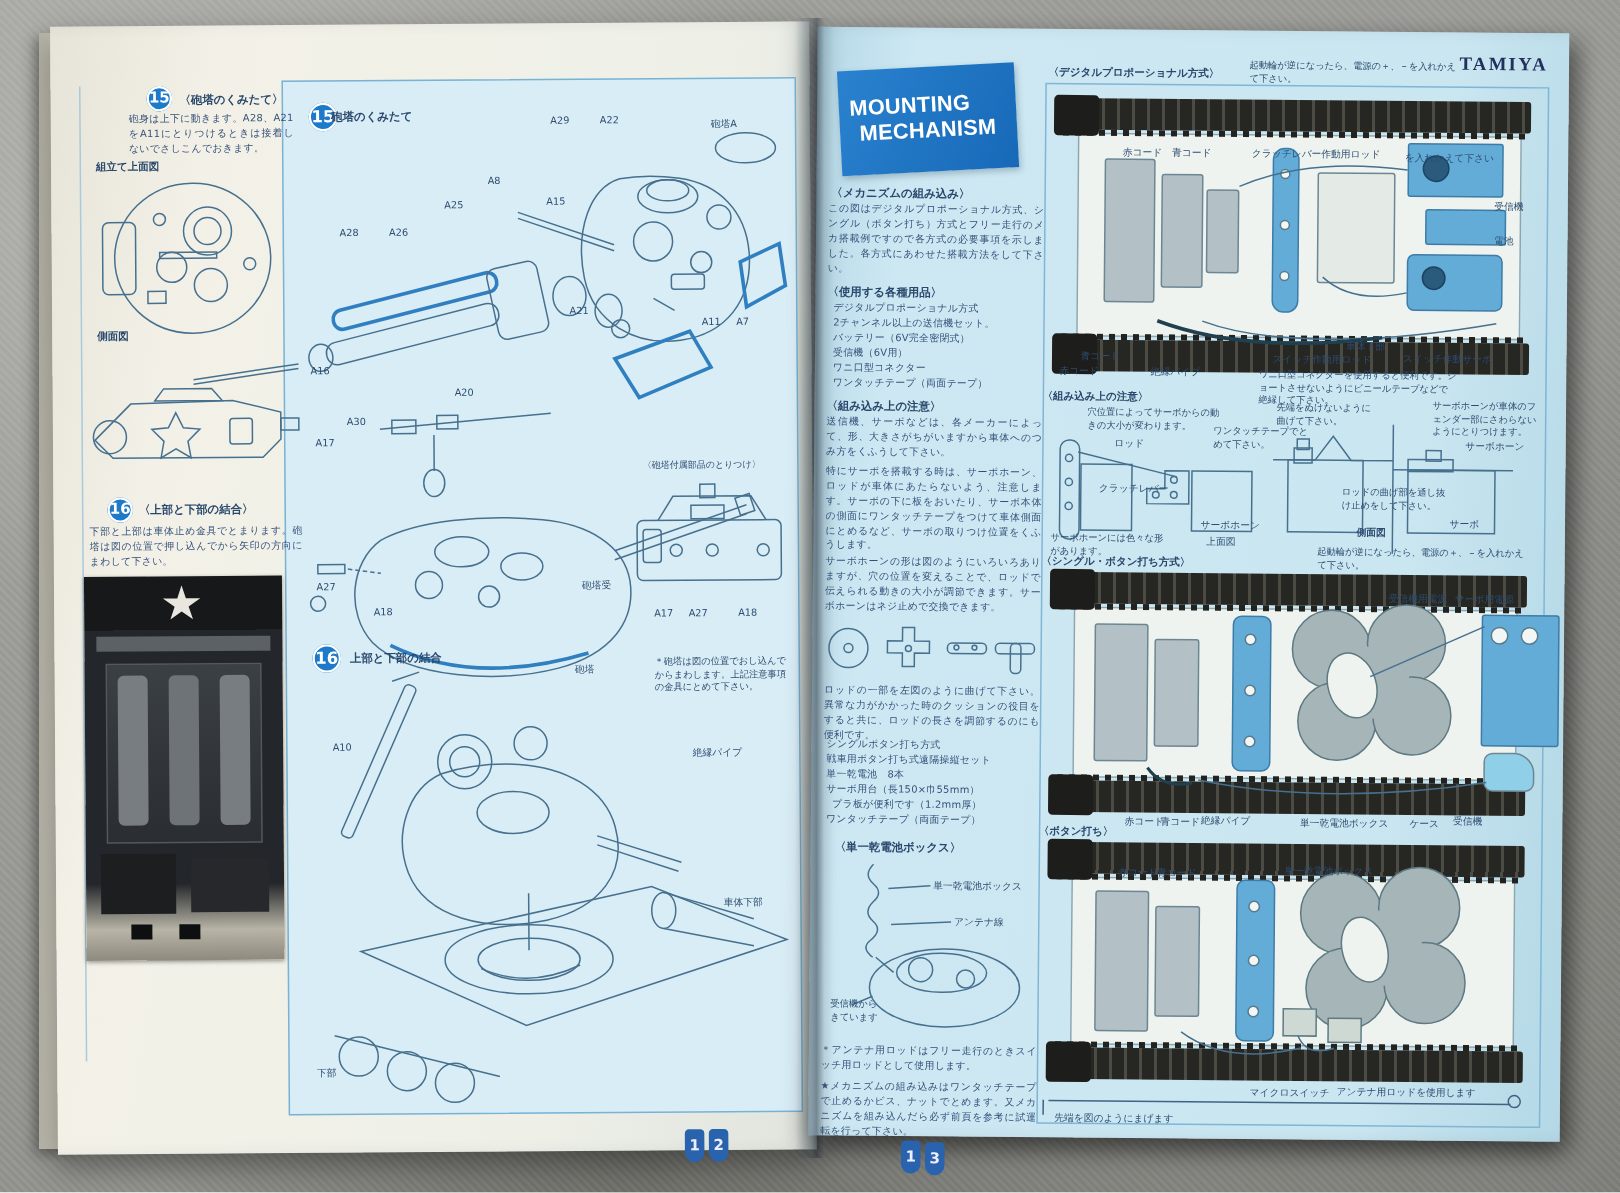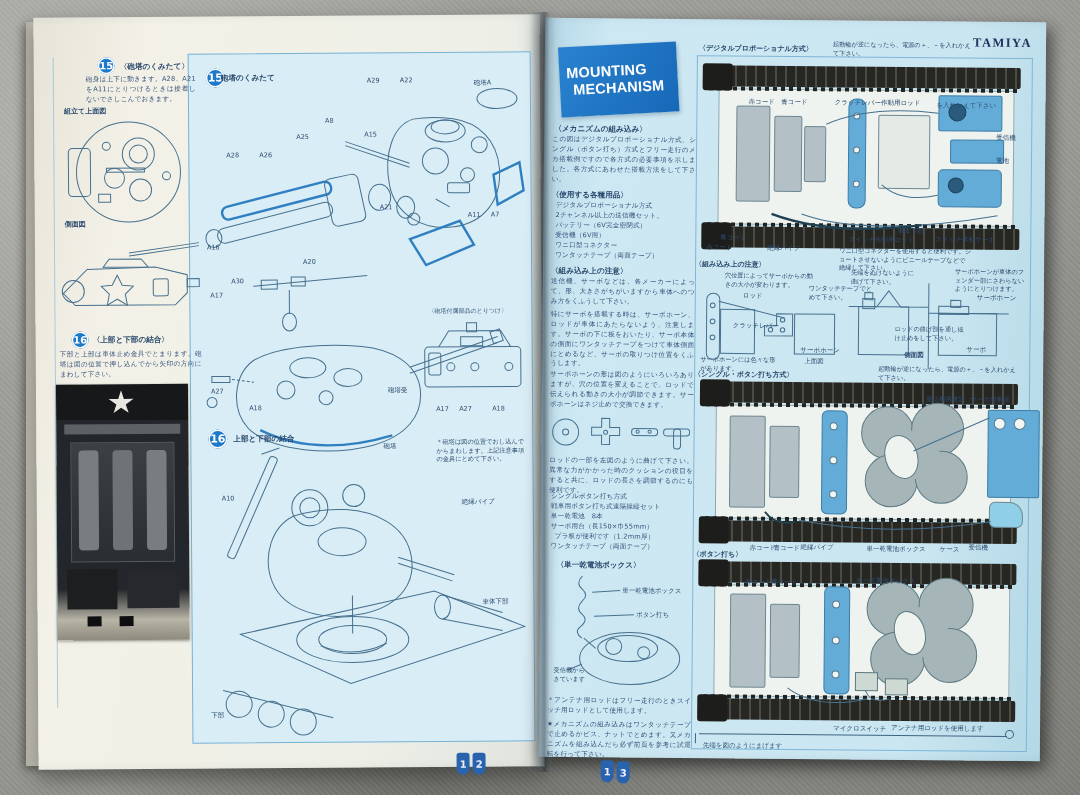--- a/index.html
+++ b/index.html
@@ -286,21 +286,21 @@
       <ellipse class="ln" cx="82" cy="84" rx="50" ry="26" fill="#d8ecf5"></ellipse>
       <ellipse class="ln" cx="80" cy="74" rx="30" ry="13"></ellipse>
       <circle class="ln" cx="66" cy="72" r="8"></circle>
         <circle class="ln" cx="96" cy="78" r="6"></circle>
       <line class="ln" x1="36" y1="64" x2="48" y2="74"></line>
       <line class="ln" x1="44" y1="18" x2="72" y2="16"></line>
       <line class="ln" x1="46" y1="42" x2="86" y2="40"></line>
       <path class="ln" d="M20 96 l14 -6"></path>
     </svg>
     <div class="lbl" style="left:82px;top:568px">単一乾電池ボックス</div>
-    <div class="lbl" style="left:96px;top:592px">ボタン打ち</div>
+    <div class="lbl" style="left:96px;top:592px">アンテナ線</div>
     <div class="lblm" style="left:14px;top:648px;width:46px;white-space:pre-line">受信機から
 きています</div>
     <div class="p" style="left:8px;top:678px;width:144px">＊アンテナ用ロッドはフリー走行のときスイッチ用ロッドとして使用します。</div>
     <div class="p" style="left:8px;top:702px;width:144px">★メカニズムの組み込みはワンタッチテープで止めるかビス、ナットでとめます。又メカニズムを組み込んだら必ず前頁を参考に試運転を行って下さい。</div>
     <div class="tab" style="left:62px;top:742px">1</div>
     <div class="tab" style="left:78px;top:743px">3</div>
 
     <div class="rframe" style="left:152px;top:36px;width:336px;height:694px"></div>
 
     <div class="hd" style="left:154px;top:24px;font-size:7px">〈デジタルプロポーショナル方式〉</div>

